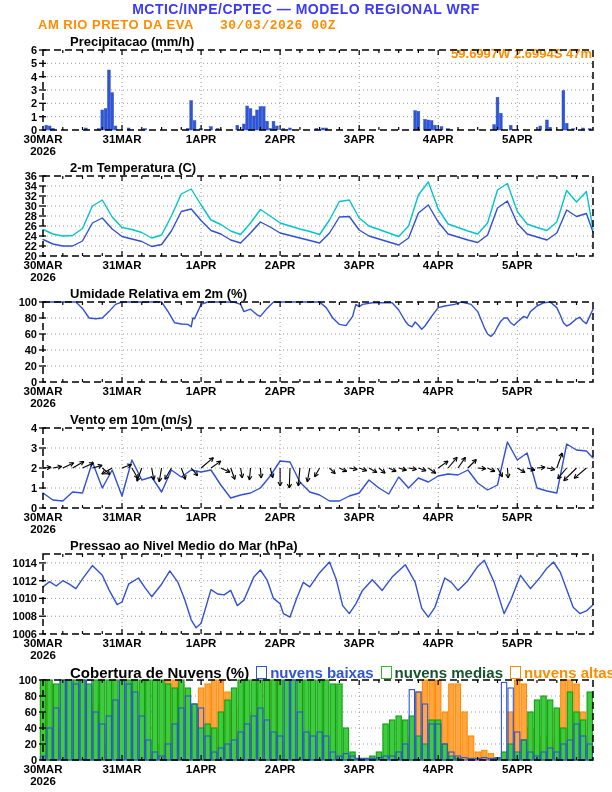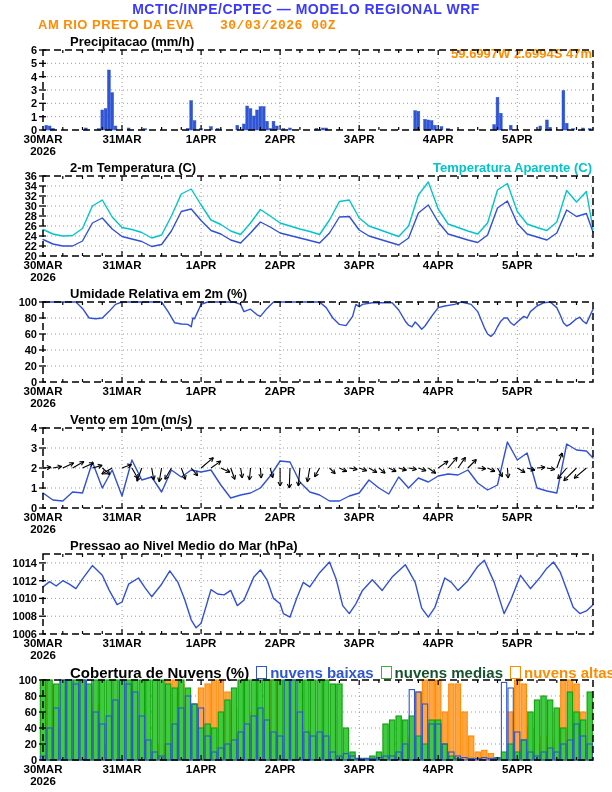--- a/index.html
+++ b/index.html
@@ -180,21 +180,20 @@
         <text x="359.2" y="109" text-anchor="middle" font-size="11.5" font-weight="bold" fill="#000">3APR</text>
         <text x="438.2" y="109" text-anchor="middle" font-size="11.5" font-weight="bold" fill="#000">4APR</text>
         <text x="517.3" y="109" text-anchor="middle" font-size="11.5" font-weight="bold" fill="#000">5APR</text>
         <rect x="43" y="16" width="550" height="80" fill="none" stroke="#000" stroke-width="1.5" stroke-dasharray="7 4"></rect>
       </svg>
   </div>
 
   <div class="panel">
     <div class="ptitle">
       <span class="t-left">2-m Temperatura (C)</span>
-      <span class="t-right cyan">Temperatura Aparente (C)</span>
     </div>
     <svg class="plot" width="612" height="126">
         <line x1="43" y1="86.0" x2="593" y2="86.0" stroke="#999" stroke-width="1" stroke-dasharray="1 3"></line>
         <line x1="43" y1="76.0" x2="593" y2="76.0" stroke="#999" stroke-width="1" stroke-dasharray="1 3"></line>
         <line x1="43" y1="66.0" x2="593" y2="66.0" stroke="#999" stroke-width="1" stroke-dasharray="1 3"></line>
         <line x1="43" y1="56.0" x2="593" y2="56.0" stroke="#999" stroke-width="1" stroke-dasharray="1 3"></line>
         <line x1="43" y1="46.0" x2="593" y2="46.0" stroke="#999" stroke-width="1" stroke-dasharray="1 3"></line>
         <line x1="43" y1="36.0" x2="593" y2="36.0" stroke="#999" stroke-width="1" stroke-dasharray="1 3"></line>
         <line x1="43" y1="26.0" x2="593" y2="26.0" stroke="#999" stroke-width="1" stroke-dasharray="1 3"></line>
         <line x1="122.0" y1="16" x2="122.0" y2="96" stroke="#999" stroke-width="1" stroke-dasharray="1 3"></line>

